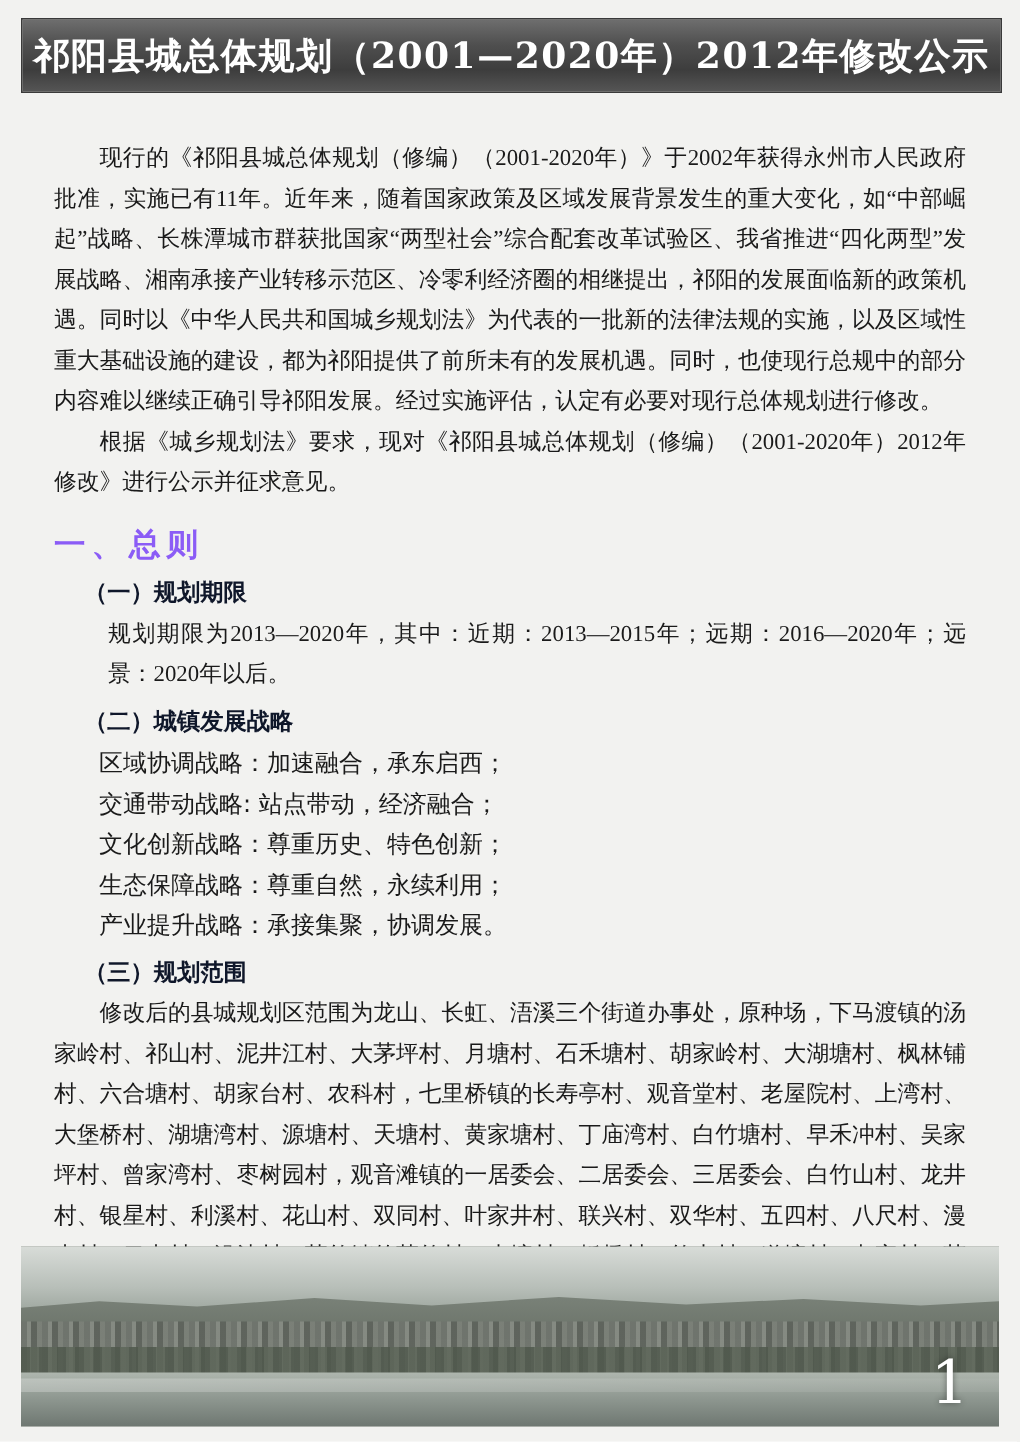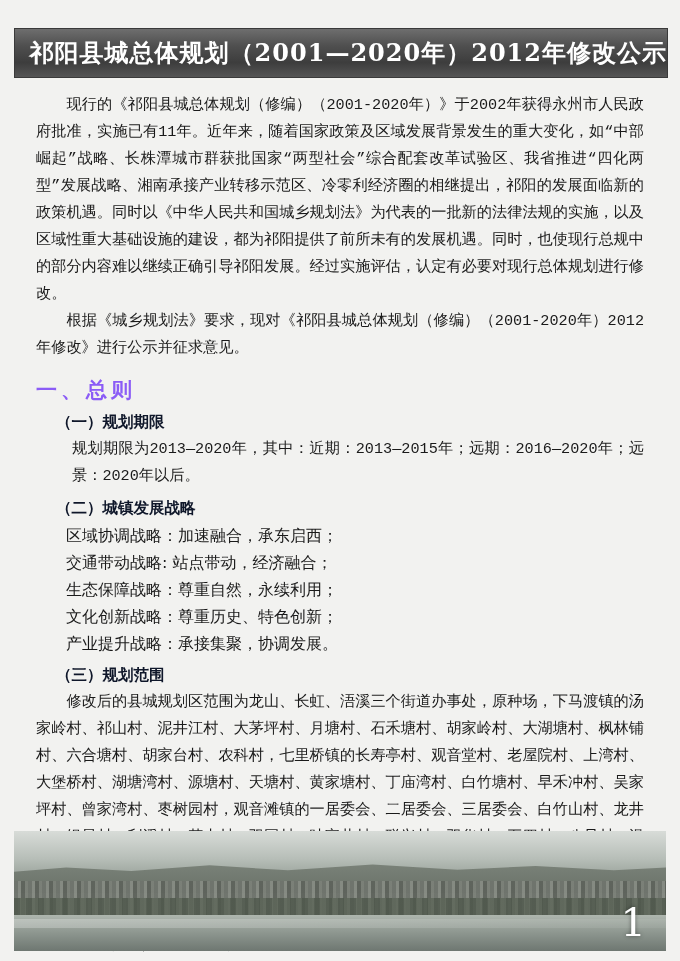--- a/index.html
+++ b/index.html
@@ -18,28 +18,28 @@
     position: relative;
     width: 680px;
     height: 961px;
     background: #f2f2f0;
     box-sizing: border-box;
     overflow: hidden;
   }
   
   .title-banner {
     position: absolute;
-    top: 28px;
+    top: 12px;
     left: 14px;
     width: 652px;
     height: 48px;
     background: linear-gradient(180deg, #6e6e6e 0%, #4f4f4f 35%, #3d3d3d 70%, #555555 100%);
     display: flex;
     align-items: center;
-    justify-content: flex-end;
+    justify-content: center;
     border: 1px solid #3a3a3a;
   }
   .title-banner .title-text {
     color: #ffffff;
     font-size: 24px;
     font-weight: bold;
     letter-spacing: 1px;
     font-family: "DejaVu Serif", serif;
     text-align: center;
     white-space: nowrap;
@@ -54,21 +54,21 @@
     padding: 6px 22px 0 22px;
     box-sizing: border-box;
   }
   p.para {
     margin: 0 0 0 0;
     font-size: 15.2px;
     line-height: 27px;
     color: #1a1a1a;
     text-align: justify;
     text-justify: inter-ideograph;
-    font-family: Liberation Mono, monospace;
+    font-family: Liberation Serif, serif;
   }
   p.indent {
     text-indent: 2em;
   }
   .h1 {
     font-size: 21px;
     font-weight: bold;
     color: #8b5cf6;
     margin: 14px 0 8px 0;
     font-family: Liberation Mono, monospace;
@@ -167,22 +167,22 @@
     <p class="para indent">根据《城乡规划法》要求，现对《祁阳县城总体规划（修编）（2001-2020年）2012年修改》进行公示并征求意见。</p>
 
     <div class="h1">一、总则</div>
 
     <div class="h2">（一）规划期限</div>
     <p class="para block-para" style="margin-left:36px;">规划期限为2013—2020年，其中：近期：2013—2015年；远期：2016—2020年；远景：2020年以后。</p>
 
     <div class="h2">（二）城镇发展战略</div>
     <div class="sub-line">区域协调战略：加速融合，承东启西；</div>
     <div class="sub-line">交通带动战略: 站点带动，经济融合；</div>
+    <div class="sub-line">文化创新战略：尊重历史、特色创新；</div>
     <div class="sub-line">生态保障战略：尊重自然，永续利用；</div>
-    <div class="sub-line">文化创新战略：尊重历史、特色创新；</div>
     <div class="sub-line">产业提升战略：承接集聚，协调发展。</div>
 
     <div class="h2">（三）规划范围</div>
     <p class="para indent block-para">修改后的县城规划区范围为龙山、长虹、浯溪三个街道办事处，原种场，下马渡镇的汤家岭村、祁山村、泥井江村、大茅坪村、月塘村、石禾塘村、胡家岭村、大湖塘村、枫林铺村、六合塘村、胡家台村、农科村，七里桥镇的长寿亭村、观音堂村、老屋院村、上湾村、大堡桥村、湖塘湾村、源塘村、天塘村、黄家塘村、丁庙湾村、白竹塘村、早禾冲村、吴家坪村、曾家湾村、枣树园村，观音滩镇的一居委会、二居委会、三居委会、白竹山村、龙井村、银星村、利溪村、花山村、双同村、叶家井村、联兴村、双华村、五四村、八尺村、漫山村、云丰村、沿沽村，茅竹镇的茅竹村、大塘村、板桥村、竹山村、道塘村、占家村、茶园村、老山湾村、尹家村、大岭村、富里村、富联村，大村甸镇的前锋村、白泥塘村、丁家岭村、石桥铺村、石脚坪村、刘家岭村、凼桥村。修改后的规划区范围面积共计约173平方公里，户籍人口共计199199人。</p>
 
   </div>
 
   <div class="photo">
     <div class="sky"></div>
     <div class="hills"></div>

